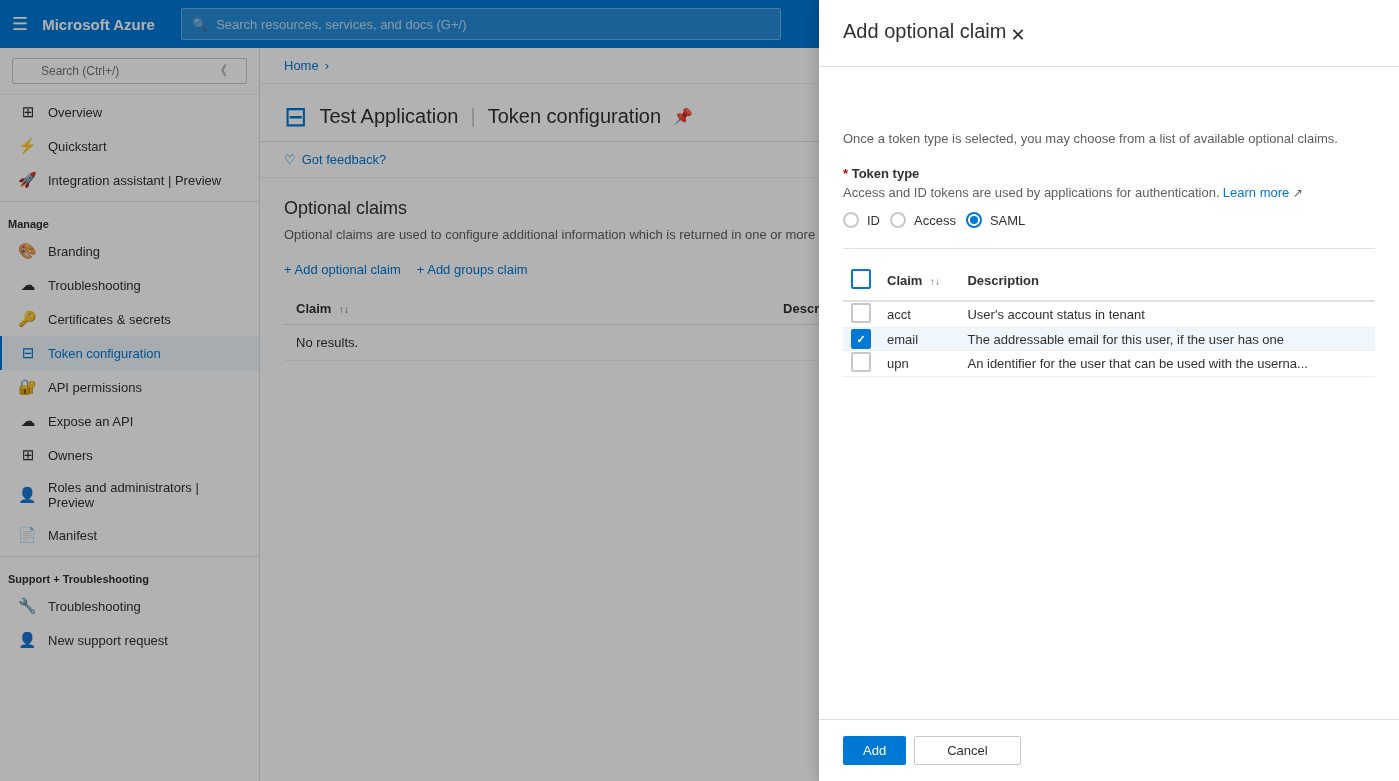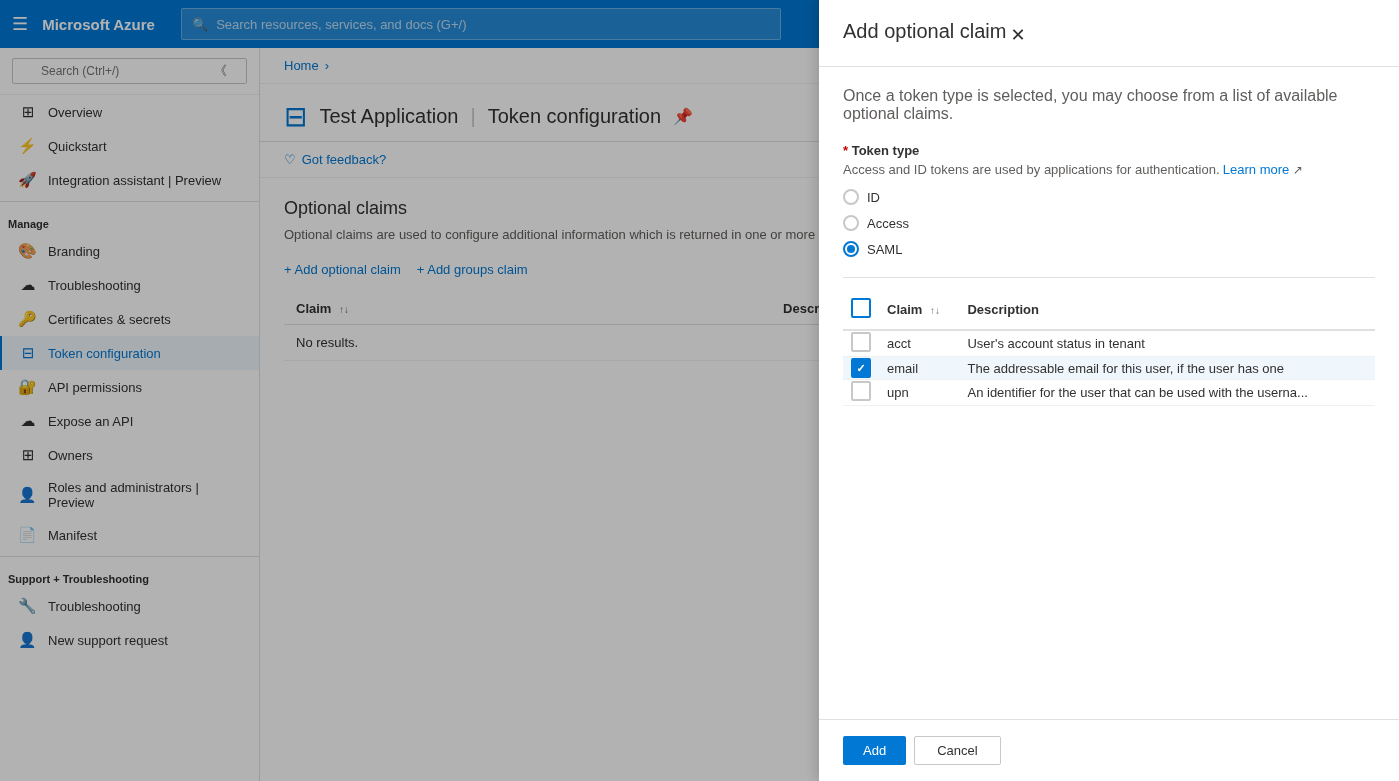--- a/index.html
+++ b/index.html
@@ -229,33 +229,33 @@
     .panel-header {
       padding: 20px 24px 16px;
       display: flex;
       align-items: flex-start;
       justify-content: flex-start;
       border-bottom: 1px solid #e0e0e0;
     }
     .panel-title { font-size: 20px; font-weight: 400; color: #323130; }
     .panel-close { color: #323130; font-size: 18px; cursor: pointer; padding: 4px; }
     .panel-body { padding: 20px 24px; flex: 1; overflow-y: auto; }
-    .panel-desc { font-size: 16px; color: #605e5c; margin-bottom: 20px; }
+    .panel-desc { font-size: 13px; color: #605e5c; margin-bottom: 20px; margin-top: 44px; }
 
     .field-label {
       font-size: 13px;
       font-weight: 600;
       color: #323130;
       margin-bottom: 4px;
     }
     .required-star { color: #c50000; }
     .field-subdesc { font-size: 12px; color: #605e5c; margin-bottom: 12px; }
     .learn-more { color: #0078d4; text-decoration: none; cursor: pointer; }
 
-    .radio-group { display: flex; flex-direction: column; gap: 10px; margin-bottom: 20px; }
+    .radio-group { display: flex; flex-direction: row; gap: 10px; margin-bottom: 20px; }
     .radio-item { display: flex; align-items: center; gap: 8px; cursor: pointer; }
     .radio-circle {
       width: 16px; height: 16px;
       border-radius: 50%;
       border: 2px solid #c8c8c8;
       display: flex; align-items: center; justify-content: center;
       flex-shrink: 0;
     }
     .radio-circle.selected { border-color: #0078d4; }
     .radio-dot { width: 8px; height: 8px; border-radius: 50%; background: #0078d4; }
@@ -306,21 +306,21 @@
       border: none;
       padding: 6px 20px;
       font-size: 13px;
       cursor: pointer;
       border-radius: 2px;
     }
     .btn-secondary {
       background: white;
       color: #323130;
       border: 1px solid #c8c8c8;
-      padding: 6px 22px;
+      padding: 6px 32px;
       font-size: 13px;
       cursor: pointer;
       border-radius: 2px;
     }
   </style>
 </head>
 <body>
 
 <div class="topnav">
   <span class="topnav-hamburger">☰</span>

